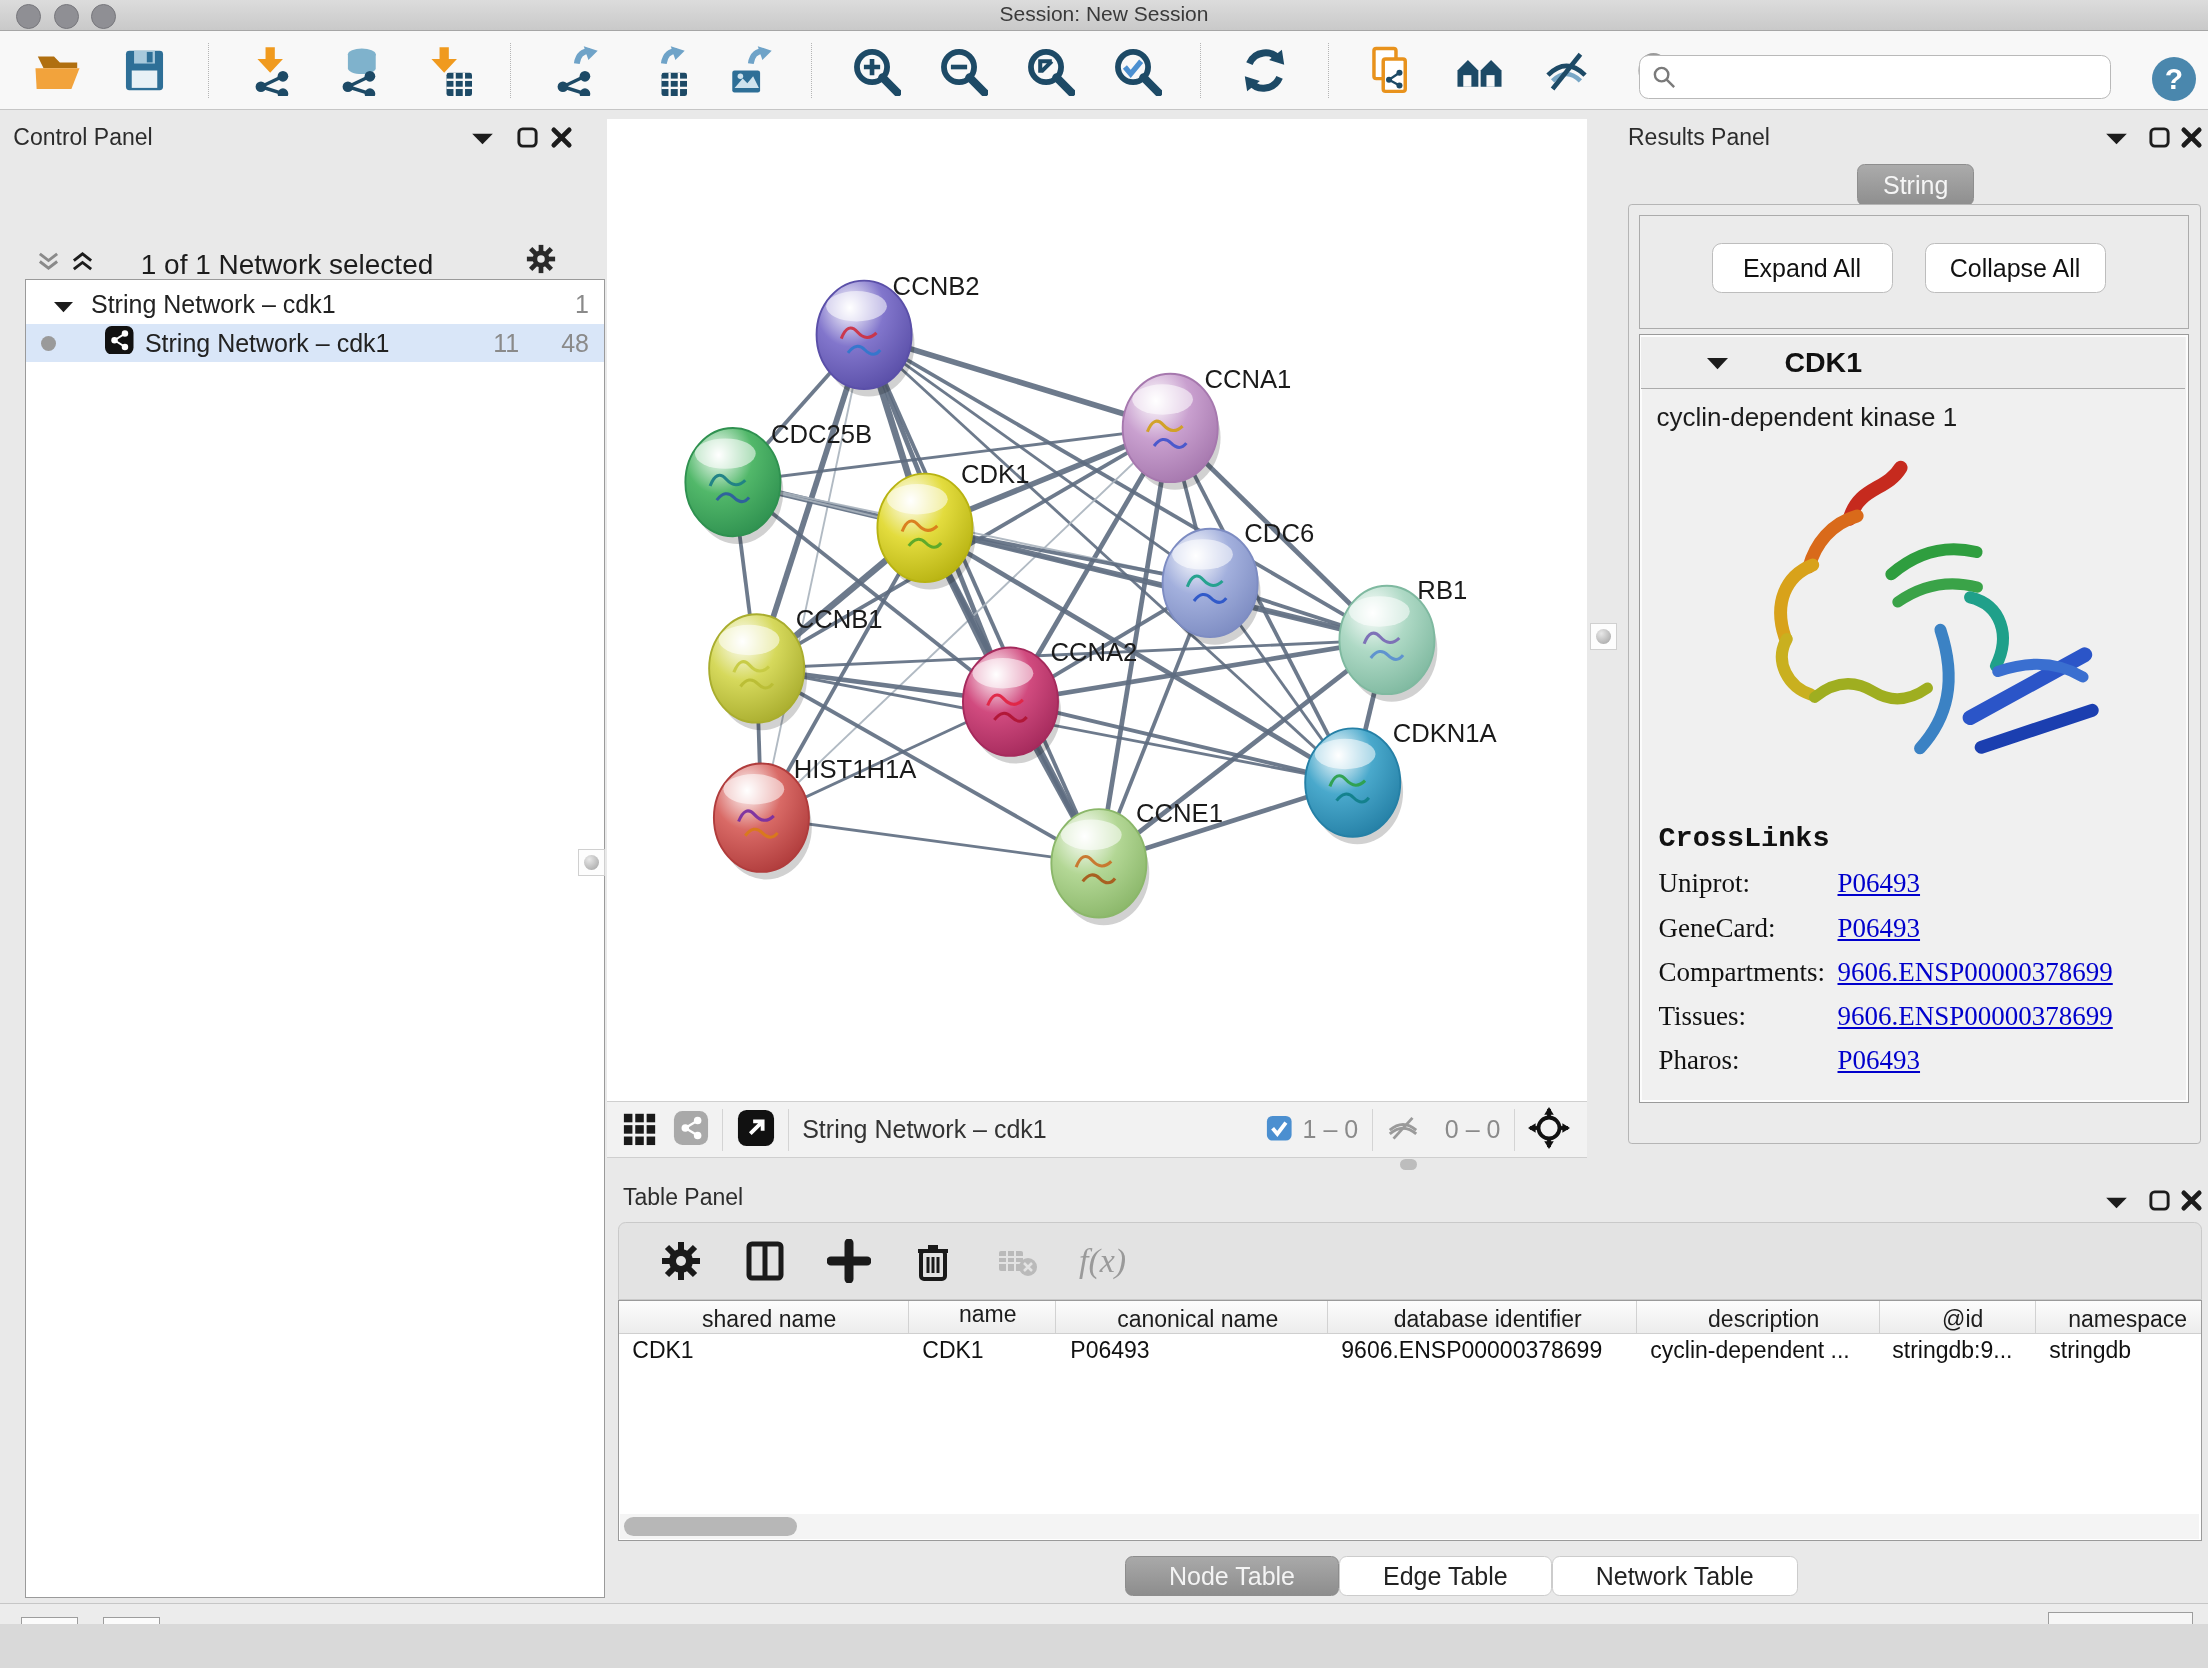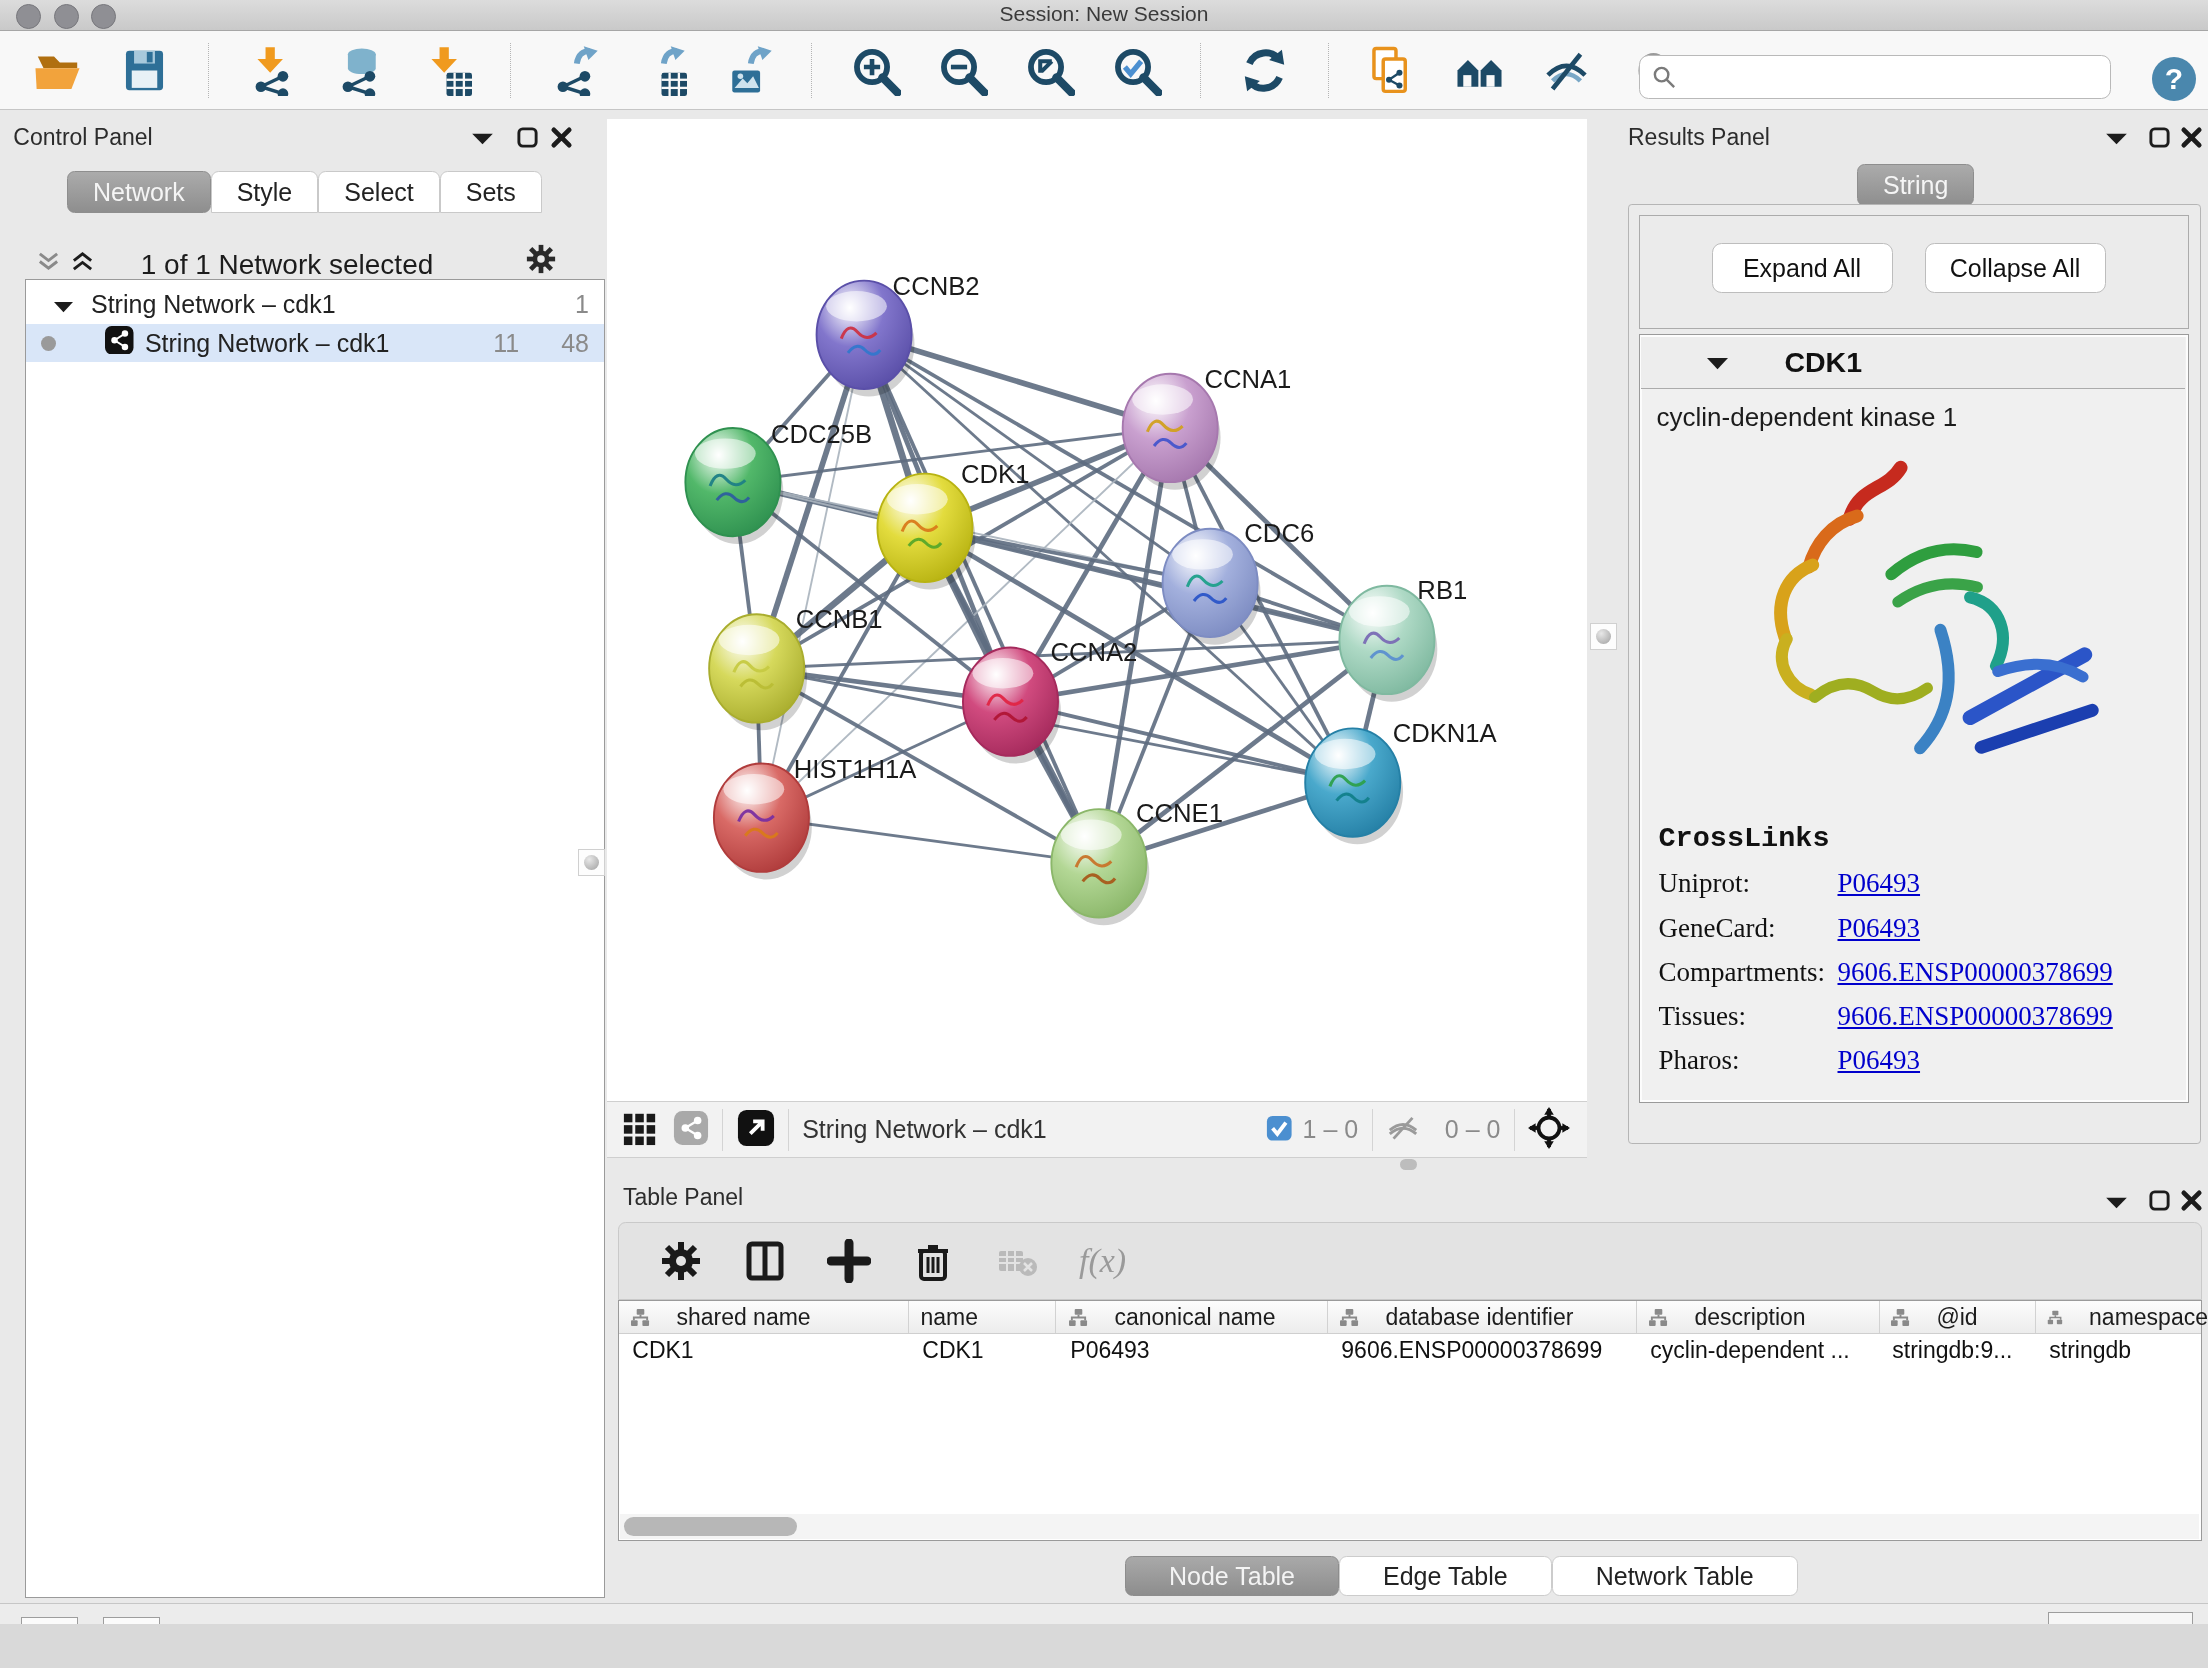--- a/index.html
+++ b/index.html
@@ -57,22 +57,22 @@
   .xl-title{font-family:Liberation Mono, monospace;font-weight:bold;font-size:28.5px;color:#111;}
   .xl-row{display:flex;margin-top:13.3px;}
   .xl-label{font-family:"Liberation Serif",serif;font-size:27px;color:#111;width:179px;flex:0 0 auto;}
   .xl-link{font-family:"Liberation Serif",serif;font-size:27px;color:#0000cc;text-decoration:underline;}
   
   .tp-toolbar{position:absolute;left:618px;top:1222px;width:1584px;height:78px;background:#e3e3e3;
     border:1px solid #c9c9c9;border-radius:7.6px 7.6px 0 0;display:flex;align-items:center;gap:40px;padding-left:40px;box-sizing:border-box;}
   .tp-toolbar .ti{width:44px;height:44px;}
   .tbl{position:absolute;left:618px;top:1300px;width:1584px;height:241px;background:#fff;border:1.9px solid #9a9a9a;box-sizing:border-box;}
   .tbl-head{position:absolute;left:0;top:0;height:32px;width:100%;background:linear-gradient(#fcfcfc,#ececec);border-bottom:1.9px solid #cfcfcf;}
-  .th{position:absolute;top:0;height:32px;display:flex;align-items:center;gap:25px;font-size:23px;color:#1c1c1c;
-      border-right:1px solid #d2d2d2;box-sizing:border-box;padding-left:11.4px;overflow:hidden;white-space:nowrap;}
+  .th{position:absolute;top:0;height:32px;display:flex;align-items:center;gap:5px;font-size:23px;color:#1c1c1c;
+      border-right:1px solid #d2d2d2;box-sizing:border-box;padding-left:11.4px;overflow:hidden;white-space:nowrap;flex-direction:column;}
   .td{position:absolute;top:36px;height:32px;font-size:23px;color:#111;padding-left:13.3px;box-sizing:border-box;
       overflow:hidden;white-space:nowrap;}
   .hscroll{position:absolute;left:620px;top:1514px;width:1579px;height:25px;background:#f4f4f4;}
   .hthumb{position:absolute;left:3.8px;top:2.9px;width:173px;height:19px;border-radius:9.5px;background:#b7b7b7;}
   .btabs{position:absolute;left:1125px;top:1556px;display:flex;}
   .btab{height:38px;line-height:38px;padding:0 43px;background:#fff;border:1px solid #cccccc;font-size:25px;border-radius:7.6px;}
   .btab.sel{background:linear-gradient(#a9a9a9,#8d8d8d);color:#f4f4f4;border-color:#8d8d8d;}
   
   .statusbar{position:absolute;left:0;top:1603px;width:2208px;height:66px;background:#ececec;border-top:1px solid #c6c6c6;}
   .sb-btn{position:absolute;top:13.3px;width:55px;height:38px;background:#fbfbfb;border:1.9px solid #9d9d9d;
@@ -254,26 +254,20 @@
       </svg></span>
   <span class="abs" style="left:516px;top:126px">
     <svg width="23" height="23" viewBox="0 0 24 24">
         <rect x="3" y="3" width="18" height="18" rx="4" fill="none" stroke="#1c1c1c" stroke-width="3"></rect>
       </svg></span>
   <span class="abs" style="left:550px;top:126px">
     <svg width="23" height="23" viewBox="0 0 24 24">
         <path d="M4 4l16 16M20 4L4 20" stroke="#1c1c1c" stroke-width="5" stroke-linecap="round"></path>
       </svg></span>
 
-  <div class="abs" style="left:67px;top:171px;display:flex" id="cp-tabs">
-      <div class="tab sel">Network</div>
-      <div class="tab">Style</div>
-      <div class="tab">Select</div>
-      <div class="tab">Sets</div>
-    </div>
 
   <span class="abs" style="left:36px;top:249px">
     <svg width="25" height="25" viewBox="0 0 26 26">
         <polyline points="4,5 13,12 22,5" fill="none" stroke="#8a8a8a" stroke-width="3"></polyline>
         <polyline points="4,13 13,20 22,13" fill="none" stroke="#8a8a8a" stroke-width="3"></polyline>
       </svg></span>
   <span class="abs" style="left:70px;top:249px">
     <svg width="25" height="25" viewBox="0 0 26 26">
         <polyline points="4,12 13,5 22,12" fill="none" stroke="#1c1c1c" stroke-width="3"></polyline>
         <polyline points="4,21 13,14 22,21" fill="none" stroke="#1c1c1c" stroke-width="3"></polyline>

